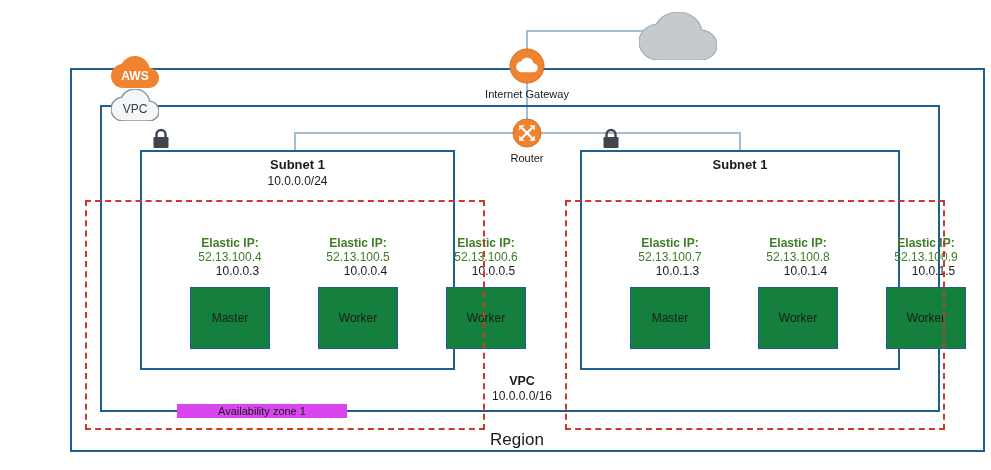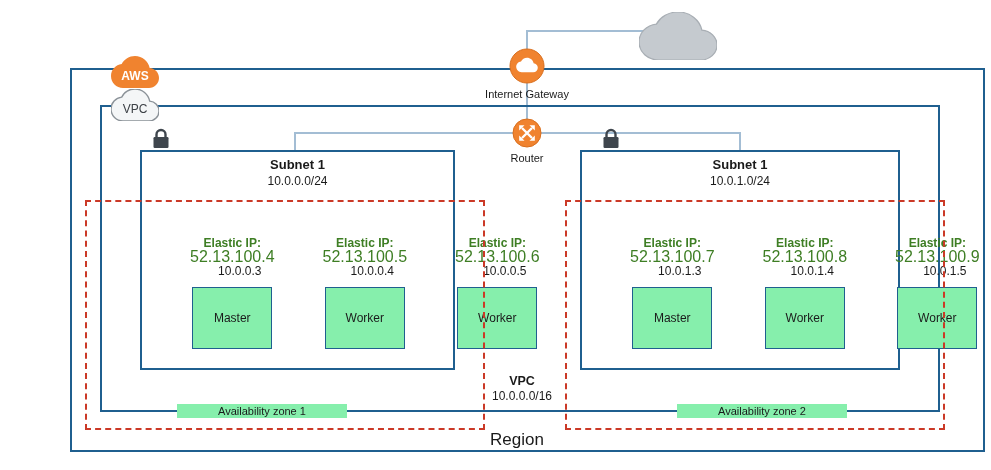--- a/index.html
+++ b/index.html
@@ -5,32 +5,32 @@
   * { box-sizing: border-box; margin: 0; padding: 0; }
   html, body { background: #fff; }
   body { font-family: "Liberation Sans", sans-serif; color: #1a1a1a; }
   #stage { position: relative; width: 991px; height: 470px; background: #fff; overflow: hidden; }
 
   .box { position: absolute; border: 2px solid var(--blue, #1f5f8f); z-index: 2; background: transparent; }
   .az  { position: absolute; border: 2px dashed var(--red, #cb3927); z-index: 3; background: transparent; }
   .line { position: absolute; background: var(--lightblue, #a3bdd4); z-index: 1; }
   .icon { position: absolute; z-index: 4; line-height: 0; }
   .float-label { position: absolute; z-index: 5; text-align: center; font-size: 11px; color: #1a1a1a; }
-  .bg-white { background: #86efac; padding: 1px 2px; }
+  .bg-white { background: #d946ef; padding: 1px 2px; }
 
   .subnet-head { padding-top: 5px; text-align: center; }
   .subnet-title { font-weight: bold; font-size: 13px; }
   .subnet-cidr { font-size: 12px; margin-top: 2px; }
 
   .nodes { position: absolute; left: 0; right: 0; top: 84px; display: flex; }
   .node-col { flex: 1; text-align: center; padding-left: 48px; }
   .eip-label { color: var(--green, #3e7e24); font-weight: bold; font-size: 12px; line-height: 14px; }
-  .eip { color: var(--green, #3e7e24); font-size: 16px; line-height: 14px; }
+  .eip { color: var(--green, #3e7e24); font-size: 12px; line-height: 14px; }
   .ip { font-size: 12px; line-height: 14px; margin-left: 15px; }
-  .node-box { width: 80px; height: 62px; border: 1.5px solid var(--blue, #1f5f8f); background: #86efac;
+  .node-box { width: 80px; height: 62px; border: 1.5px solid var(--blue, #1f5f8f); background: #15803d;
               margin: 9px auto 0; display: flex; align-items: center; justify-content: center; }
   .role { font-size: 12px; }
 
   .vpc-title { font-weight: bold; font-size: 12.5px; line-height: 15px; }
   .vpc-cidr { font-size: 12px; line-height: 15px; }
 </style>
 </head>
 <body>
 
 <div id="stage">
@@ -79,21 +79,20 @@
         <div class="node-box">
           <span class="role">Worker</span>
         </div>
       </div>
     </div>
   </div>
 
   <div class="box" style="left:580px; top:150px; width:320px; height:220px">
     <div class="subnet-head">
       <div class="subnet-title">Subnet 1</div>
-      <div class="subnet-cidr">10.0.1.0/24</div>
     </div>
     <div class="nodes">
       <div class="node-col">
         <div class="eip-label">Elastic IP:</div>
         <div class="eip">52.13.100.7</div>
         <div class="ip">10.0.1.3</div>
         <div class="node-box">
           <span class="role">Master</span>
         </div>
       </div>
@@ -165,21 +164,20 @@
     </svg>
   </div>
   <div class="icon" style="left:601px; top:127px">
     <svg width="20" height="23" viewBox="0 0 20 23">
       <path d="M5.5 10 V7.5 a4.5 4.5 0 0 1 9 0 V10" fill="none" style="stroke:var(--lock,#3f464d)" stroke-width="2.4"></path>
       <rect x="2.5" y="10" width="15" height="11" rx="1.2" style="fill:var(--lock,#3f464d)"></rect>
     </svg>
   </div>
 
   <div class="float-label bg-white" style="left:177px; top:404px; width:170px">Availability zone 1</div>
-  <div class="float-label bg-white" style="left:677px; top:404px; width:170px">Availability zone 2</div>
 
   <div class="float-label" style="left:457px; top:374px; width:130px">
     <div class="vpc-title">VPC</div>
     <div class="vpc-cidr">10.0.0.0/16</div>
   </div>
 
   <div class="float-label" style="left:462px; top:430px; width:110px; font-size:17px">Region</div>
 
 </div>
 

